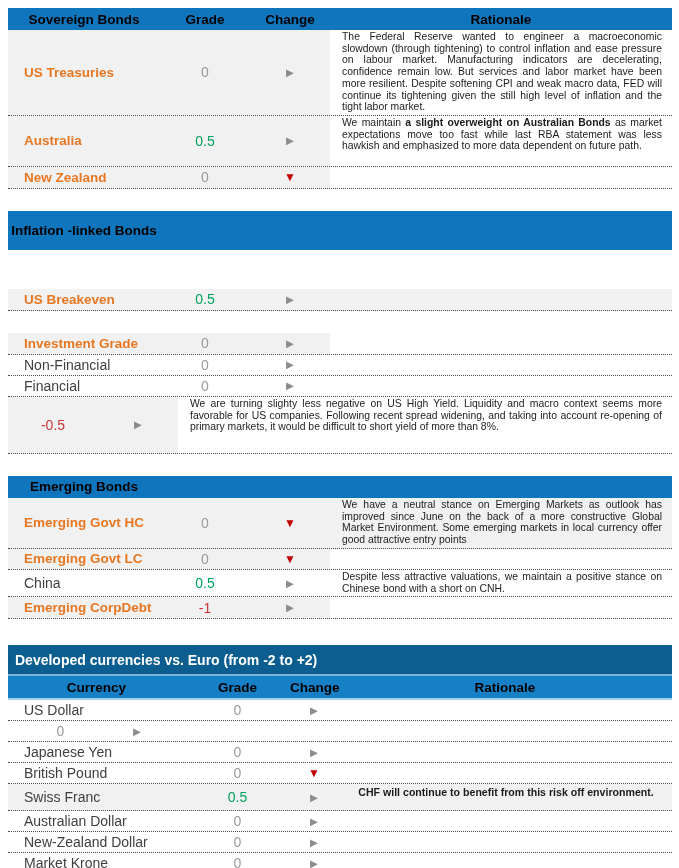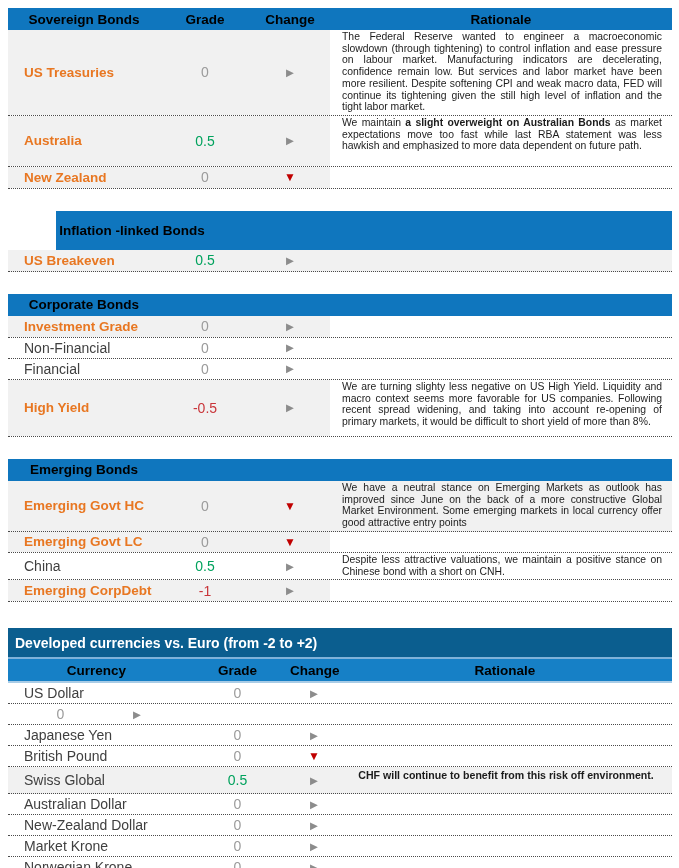--- a/index.html
+++ b/index.html
@@ -58,22 +58,22 @@
 
   .r-bold{font-weight:bold;}
 
   .shade-left .c-name,.shade-left .c-grade,.shade-left .c-change{background:var(--row-highlight-bg,#F1F1F1);}
   .shade-full{background:var(--row-highlight-bg,#F1F1F1);}
 
   
   .t0 .rows > :nth-child(1){min-height:84px;}
   .t0 .rows > :nth-child(2){min-height:50px;}
   .t0 .rows > :nth-child(3){min-height:21px;}
-  .t1 .hrow{min-height:35px;padding:2px 0;margin-left:48px;}
-  .t1 .rows > :nth-child(1){min-height:21px;}
+  .t1 .hrow{min-height:35px;padding:2px 0;}
+  .t1 .rows > :nth-child(1){min-height:21px;margin-top:39px;}
   .t2 .rows > :nth-child(1){min-height:21px;}
   .t2 .rows > :nth-child(2){min-height:20px;justify-content:flex-end;}
   .t2 .rows > :nth-child(3){min-height:20px;}
   .t2 .rows > :nth-child(4){min-height:56px;}
   .t3 .rows > :nth-child(1){min-height:50px;}
   .t3 .rows > :nth-child(2){min-height:20px;}
   .t3 .rows > :nth-child(3){min-height:26px;}
   .t3 .rows > :nth-child(4){min-height:21px;}
 
   
@@ -143,47 +143,40 @@
         <div class="brow shade-full">
     <div class="cell c-name rname hl">US Breakeven</div>
     <div class="cell c-grade rgrade g-pos">0.5</div>
     <div class="cell c-change rchange arr-right">►</div>
     <div class="c-rat"><span class="r-pre"></span><span class="r-bold"></span><span class="r-post"></span></div>
   </div>
       </div>
   </section>
 
   <section class="btable t2">
-    <div class="hrow">
-      <div class="hname">Corporate Bonds</div>
-      <div class="hlabel h-grade"></div>
-      <div class="hlabel h-change"></div>
-      <div class="hlabel h-rat"></div>
-    </div>
     <div class="rows">
         <div class="brow shade-left">
     <div class="cell c-name rname hl">Investment Grade</div>
     <div class="cell c-grade rgrade g-zero">0</div>
     <div class="cell c-change rchange arr-right">►</div>
     <div class="c-rat"><span class="r-pre"></span><span class="r-bold"></span><span class="r-post"></span></div>
   </div>
         <div class="brow shade-none">
     <div class="cell c-name rname pl">Non-Financial</div>
     <div class="cell c-grade rgrade g-zero">0</div>
     <div class="cell c-change rchange arr-right">►</div>
     <div class="c-rat"><span class="r-pre"></span><span class="r-bold"></span><span class="r-post"></span></div>
   </div>
         <div class="brow shade-none">
     <div class="cell c-name rname pl">Financial</div>
     <div class="cell c-grade rgrade g-zero">0</div>
     <div class="cell c-change rchange arr-right">►</div>
     <div class="c-rat"><span class="r-pre"></span><span class="r-bold"></span><span class="r-post"></span></div>
   </div>
         <div class="brow shade-left">
-    <div class="cell c-name rname hl">High Yield</div>
     <div class="cell c-grade rgrade g-neg">-0.5</div>
     <div class="cell c-change rchange arr-right">►</div>
     <div class="c-rat"><span class="r-pre">We are turning slighty less negative on US High Yield. Liquidity and macro context seems more favorable for US companies. Following recent spread widening, and taking into account re-opening of primary markets, it would be difficult to short yield of more than 8%.</span><span class="r-bold"></span><span class="r-post"></span></div>
   </div>
       </div>
   </section>
 
   <section class="btable t3">
     <div class="hrow">
       <div class="hname">Emerging Bonds</div>
@@ -245,21 +238,21 @@
     <div class="cell c-change rchange arr-right">►</div>
     <div class="c-rat"><span class="r-pre"></span><span class="r-bold"></span><span class="r-post"></span></div>
   </div>
         <div class="brow shade-none">
     <div class="cell c-name rname pl">British Pound</div>
     <div class="cell c-grade rgrade g-zero">0</div>
     <div class="cell c-change rchange arr-down">▼</div>
     <div class="c-rat"><span class="r-pre"></span><span class="r-bold"></span><span class="r-post"></span></div>
   </div>
         <div class="brow shade-full">
-    <div class="cell c-name rname pl">Swiss Global</div>
+    <div class="cell c-name rname pl">Swiss Franc</div>
     <div class="cell c-grade rgrade g-pos">0.5</div>
     <div class="cell c-change rchange arr-right">►</div>
     <div class="c-rat"><span class="r-pre"></span><span class="r-bold">CHF will continue to benefit from this risk off environment.</span><span class="r-post"></span></div>
   </div>
         <div class="brow shade-none">
     <div class="cell c-name rname pl">Australian Dollar</div>
     <div class="cell c-grade rgrade g-zero">0</div>
     <div class="cell c-change rchange arr-right">►</div>
     <div class="c-rat"><span class="r-pre"></span><span class="r-bold"></span><span class="r-post"></span></div>
   </div>

